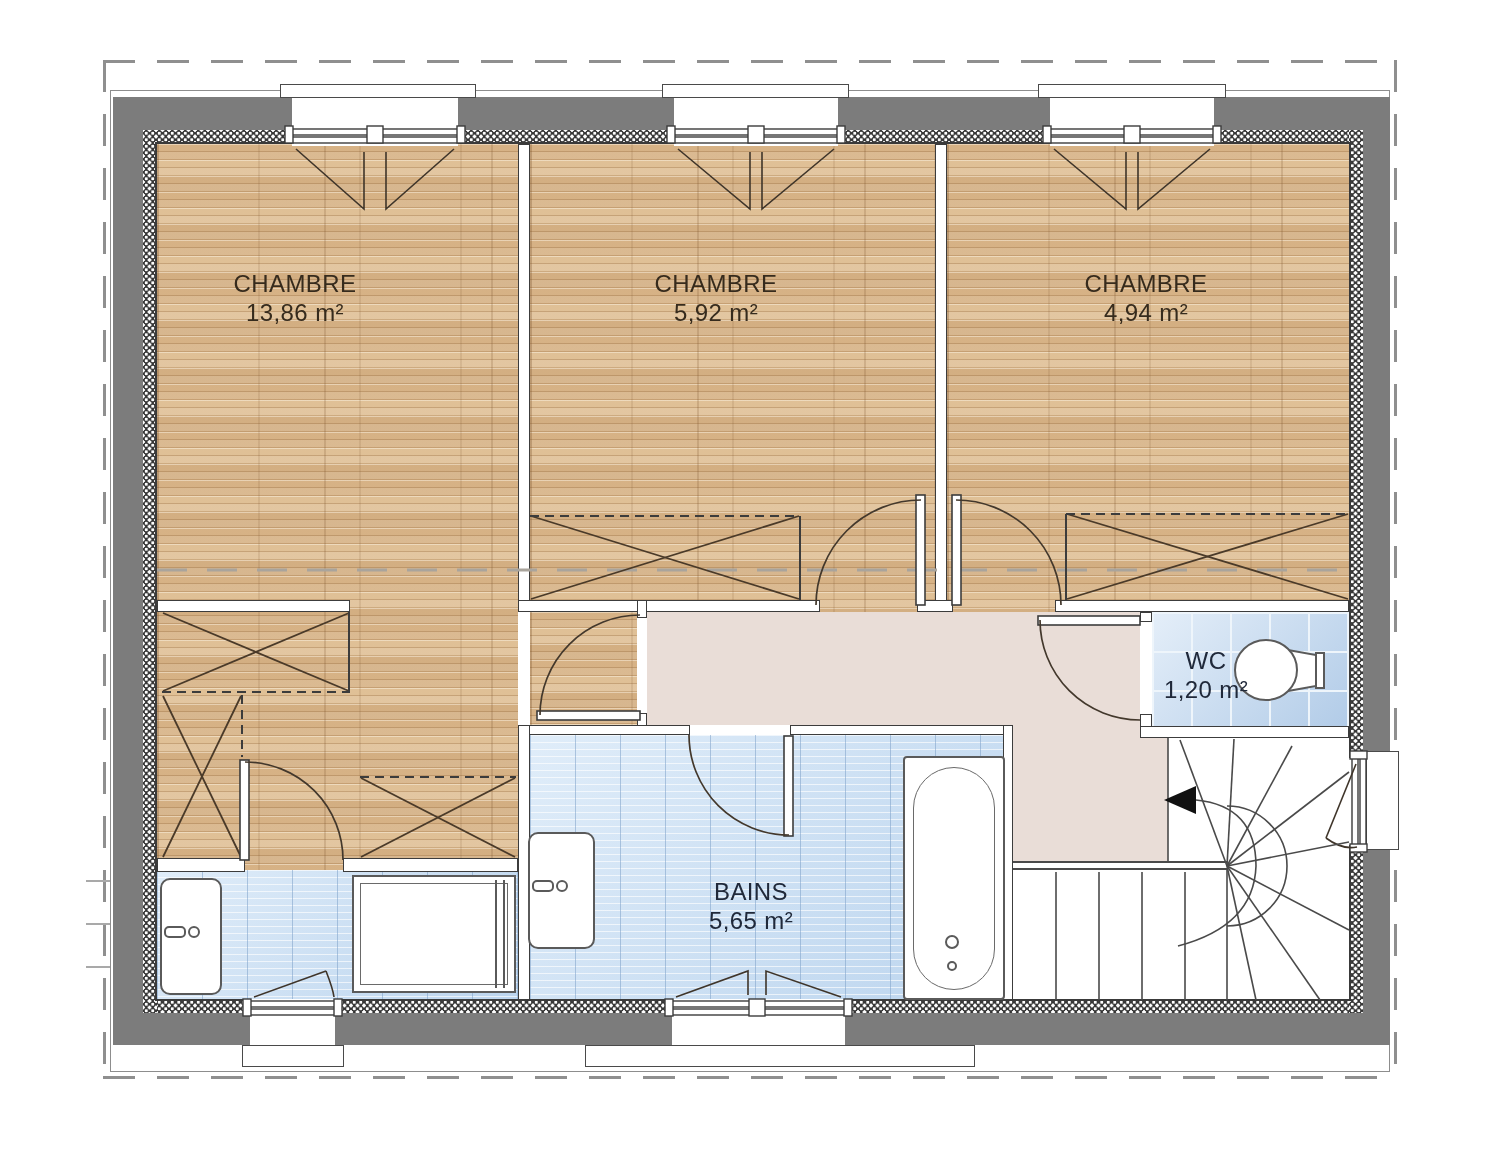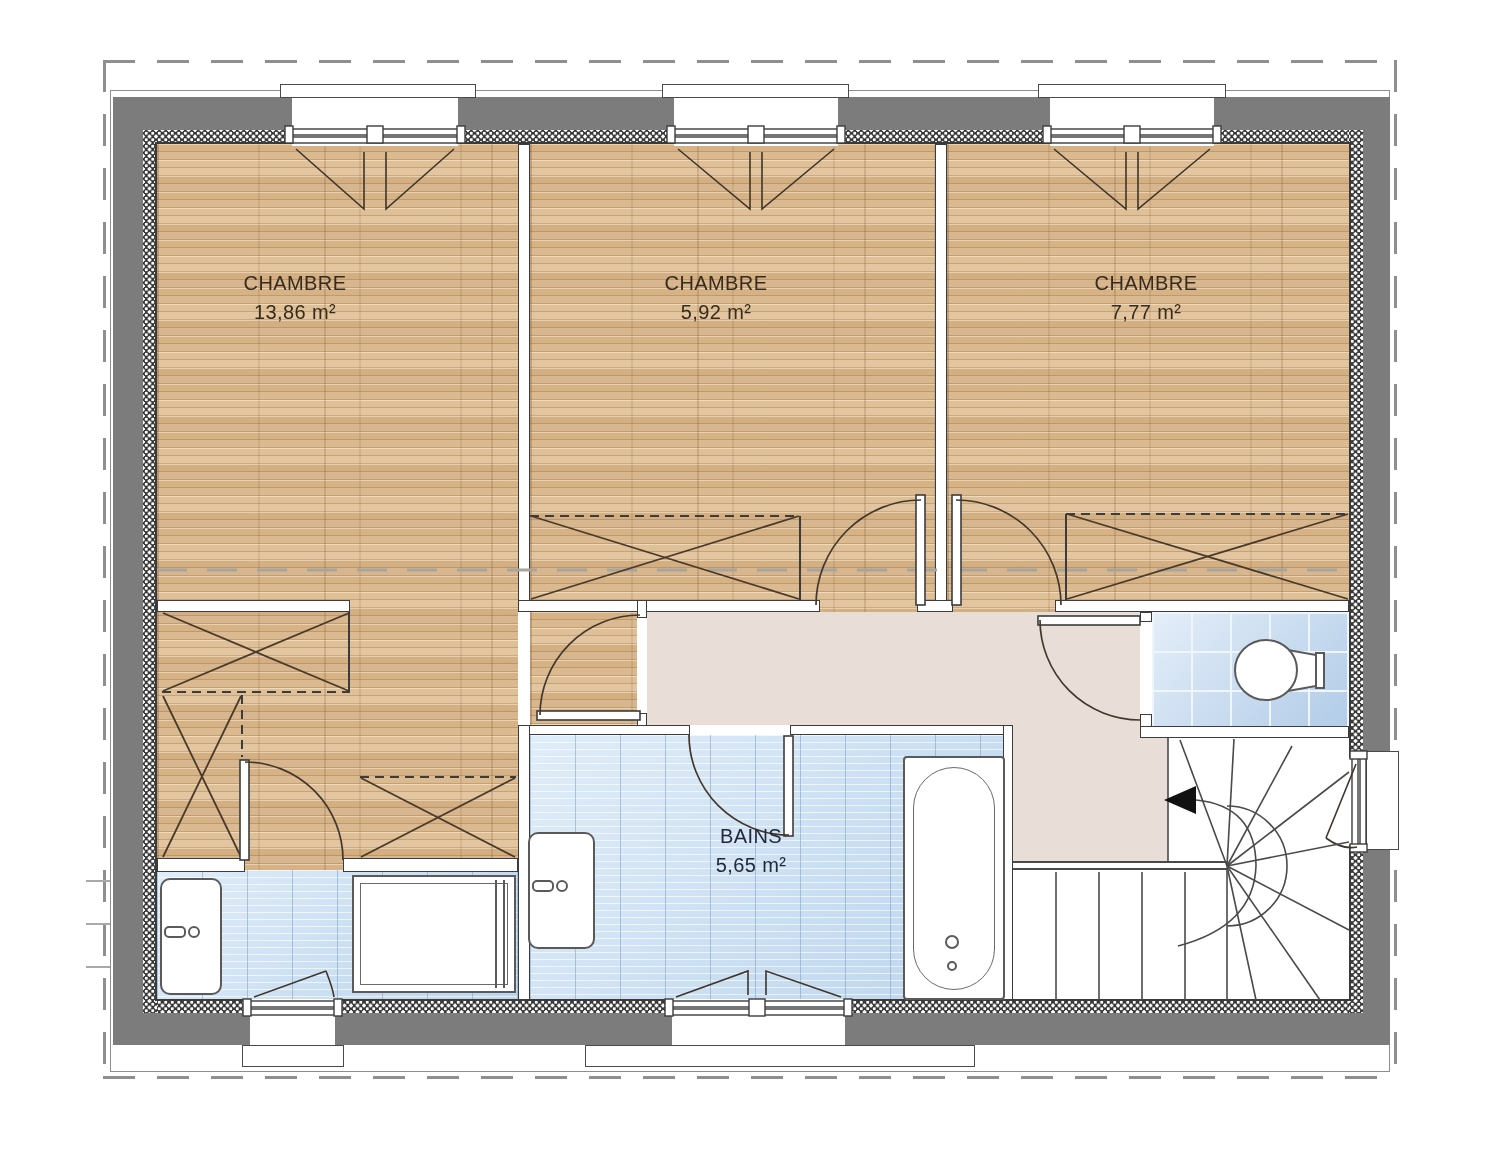--- a/index.html
+++ b/index.html
@@ -30,21 +30,21 @@
       repeating-linear-gradient(90deg, #eef5fb 0 2px, transparent 2px 39px),
       repeating-linear-gradient(180deg, #eef5fb 0 2px, transparent 2px 39px),
       linear-gradient(135deg, rgba(255,255,255,.5), rgba(120,160,205,.3));}
   .pink{background:#e9ddd7;}
   .whitefloor{background:#ffffff;}
   .wall{background:#ffffff;border:1.5px solid #3c3c3c;box-sizing:border-box;}
   .sill{background:#ffffff;border:1.5px solid #4a4a4a;box-sizing:border-box;}
   .opening{background:#ffffff;}
   .fix{border:2px solid #5a5a5a;box-sizing:border-box;background:#ffffff;}
   .fixthin{border:1.5px solid #6a6a6a;box-sizing:border-box;background:transparent;}
-  .label{font-size:20px;line-height:29px;text-align:center;letter-spacing:.4px;color:#2c2620;z-index:40;}
+  .label{font-size:24px;line-height:29px;text-align:center;letter-spacing:.4px;color:#2c2620;z-index:40;}
   .label .nm,.label .ar{display:block;white-space:nowrap;}
   .lbl-warm{color:#362b1d;}
   .lbl-cool{color:#20293a;}
   .stringer{background:#ffffff;border-top:2px solid #4a4a4a;border-bottom:2px solid #4a4a4a;box-sizing:border-box;}
   .tick{background:#a9a9a9;}
   svg.lines{position:absolute;left:0;top:0;z-index:30;pointer-events:none;}
   .z1{z-index:1}.z2{z-index:2}.z3{z-index:3}.z4{z-index:4}.z5{z-index:5}
   .z10{z-index:10}.z20{z-index:20}
 </style>
 </head>
@@ -263,20 +263,24 @@
   <div class="abs label lbl-warm" style="left:185px;top:269px;width:220px;">
     <span class="nm">CHAMBRE</span>
     <span class="ar">13,86 m²</span>
   </div>
   <div class="abs label lbl-warm" style="left:606px;top:269px;width:220px;">
     <span class="nm">CHAMBRE</span>
     <span class="ar">5,92 m²</span>
   </div>
   <div class="abs label lbl-warm" style="left:1036px;top:269px;width:220px;">
     <span class="nm">CHAMBRE</span>
-    <span class="ar">7,77 m²</span>
-  </div>
-  <div class="abs label lbl-cool" style="left:641px;top:822px;width:220px;">
+    <span class="ar">4,94 m²</span>
+  </div>
+  <div class="abs label lbl-cool" style="left:1096px;top:646px;width:220px;">
+    <span class="nm">WC</span>
+    <span class="ar">1,20 m²</span>
+  </div>
+  <div class="abs label lbl-cool" style="left:641px;top:877px;width:220px;">
     <span class="nm">BAINS</span>
     <span class="ar">5,65 m²</span>
   </div>
 
 </div>
 
 </body></html>

